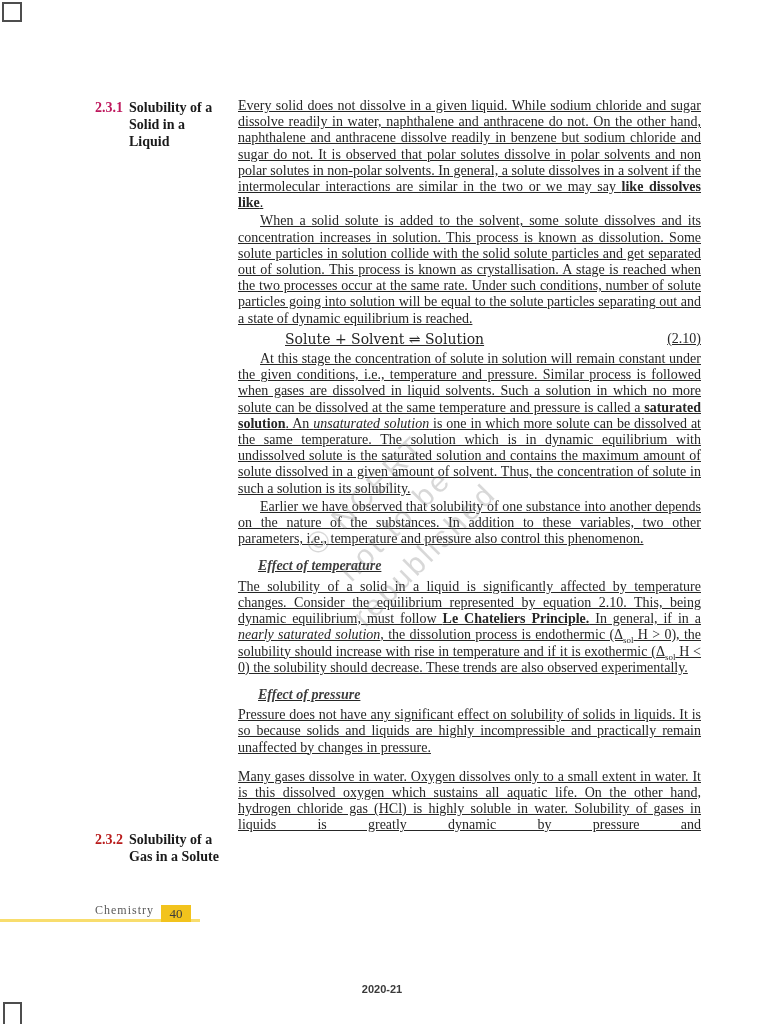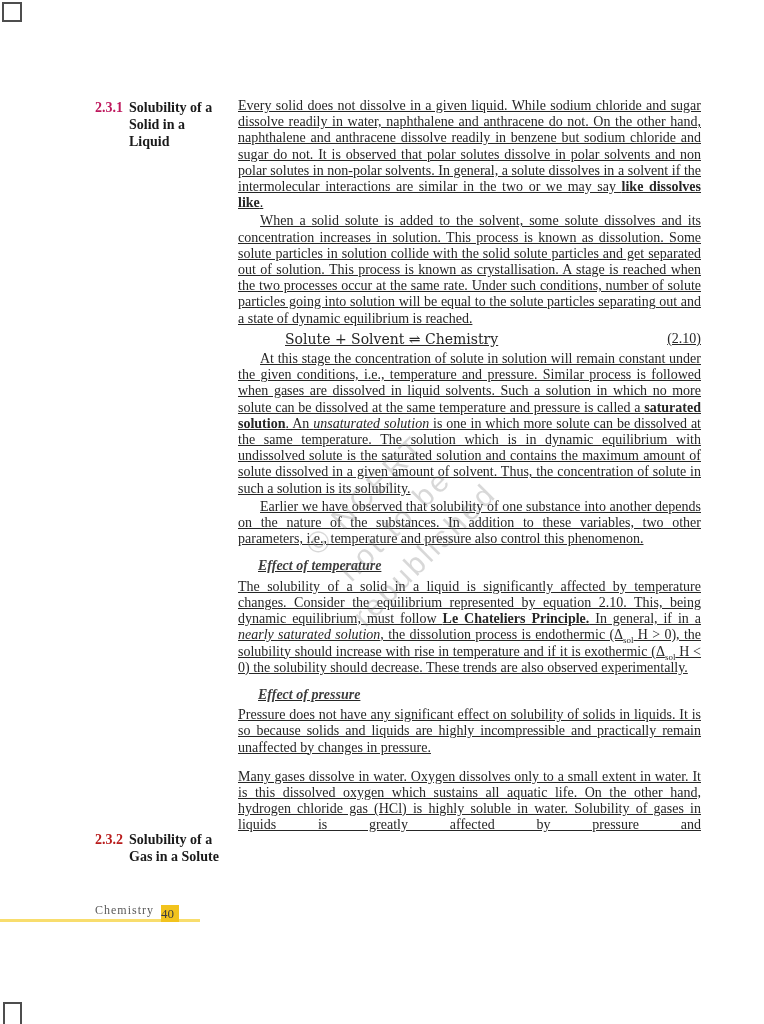--- a/index.html
+++ b/index.html
@@ -114,22 +114,23 @@
     top: 0;
     font-size: 12px;
     letter-spacing: 1px;
     color: #5a5a5a;
     text-align: right;
   }
   .footer-page {
     position: absolute;
     left: 161px;
     top: 2px;
-    width: 18px;
+    width: 30px;
     height: 17px;
+    text-align: center;
     font-size: 13px;
     line-height: 17px;
     color: #3c3c3c;
   }
 
   .year {
     position: absolute;
     left: 0;
     top: 983px;
     width: 764px;
@@ -160,32 +161,33 @@
 
   <div class="margin-heading" style="top:831px">
     <span class="sec-num" style="color: #b91c1c;">2.3.2</span>
     <span class="sec-title">Solubility of a Gas in a Solute</span>
   </div>
 
   <div class="content">
     <p class="para"><span>Every solid does not dissolve in a given liquid. While sodium chloride and sugar dissolve readily in water, naphthalene and anthracene do not. On the other hand, naphthalene and anthracene dissolve readily in benzene but sodium chloride and sugar do not. It is observed that polar solutes dissolve in polar solvents and non polar solutes in non-polar solvents. In general, a solute dissolves in a solvent if the intermolecular interactions are similar in the two or we may say </span><span class="rt-b">like dissolves like</span><span>.</span></p>
     <p class="para indent"><span>When a solid solute is added to the solvent, some solute dissolves and its concentration increases in solution. This process is known as dissolution. Some solute particles in solution collide with the solid solute particles and get separated out of solution. This process is known as crystallisation. A stage is reached when the two processes occur at the same rate. Under such conditions, number of solute particles going into solution  will be equal to the solute particles separating out and a state of dynamic equilibrium is reached.</span></p>
     <div class="equation">
-      <span class="eq-body">Solute + Solvent ⇌ Chemistry</span>
+      <span class="eq-body">Solute + Solvent ⇌ Solution</span>
       <span class="eq-num">(2.10)</span>
     </div>
     <p class="para indent"><span>At this stage the concentration of solute in solution will remain constant under the given conditions, i.e., temperature and pressure. Similar process is followed when gases are dissolved in liquid solvents. Such a solution in which no more solute can be dissolved at the same temperature and pressure is called a </span><span class="rt-b">saturated solution</span><span>. An </span><span class="rt-i">unsaturated solution</span><span> is one in which more solute can be dissolved at the same temperature. The solution which is in dynamic equilibrium with undissolved solute is the saturated solution and contains the maximum amount of solute dissolved in a given amount of solvent. Thus, the concentration of solute in such a solution is its solubility.</span></p>
     <p class="para indent"><span>Earlier we have observed that solubility of one substance into another depends on the nature of the substances. In addition to these variables, two other parameters, i.e., temperature and pressure also control this phenomenon.</span></p>
     <h4 class="subheading">Effect of temperature</h4>
     <p class="para"><span>The solubility of a solid in a liquid is significantly affected by temperature changes. Consider the equilibrium represented by equation 2.10. This, being dynamic equilibrium, must follow </span><span class="rt-b">Le Chateliers Principle.</span><span> In general, if in a </span><span class="rt-i">nearly saturated solution</span><span>, the dissolution process is endothermic (Δ</span><sub>sol</sub><span> H &gt; 0), the solubility should increase with rise in temperature and if it is exothermic (Δ</span><sub>sol</sub><span> H &lt; 0) the solubility should decrease. These trends are also observed experimentally.</span></p>
     <h4 class="subheading">Effect of pressure</h4>
     <p class="para"><span>Pressure does not have any significant effect on solubility of solids in liquids. It is so because solids and liquids are highly incompressible and practically remain unaffected by changes in pressure.</span></p>
-    <p class="para gap-top cont-justify"><span>Many gases dissolve in water. Oxygen dissolves only to a small extent in water. It is this dissolved oxygen which sustains all aquatic life. On the other hand, hydrogen chloride gas (HCl) is highly soluble in water. Solubility of gases in liquids is greatly affected by pressure and</span></p>
+    <p class="para gap-top cont-justify"><span>Many gases dissolve in water. Oxygen dissolves only to a small extent in water. It is this dissolved oxygen which sustains all aquatic life. On the other hand, hydrogen chloride gas (HCl) is highly soluble in water. Solubility of gases in liquids is greatly dynamic by pressure and</span></p>
   </div>
 
   <div class="footer">
     <div class="footer-line" style="background: rgb(248, 221, 109);"></div>
     <span class="footer-book">Chemistry</span>
     <span class="footer-page" style="background: rgb(242, 195, 29);">40</span>
   </div>
 
+  <div class="year">2020-21</div>
 
 </div>
 
 </body></html>

